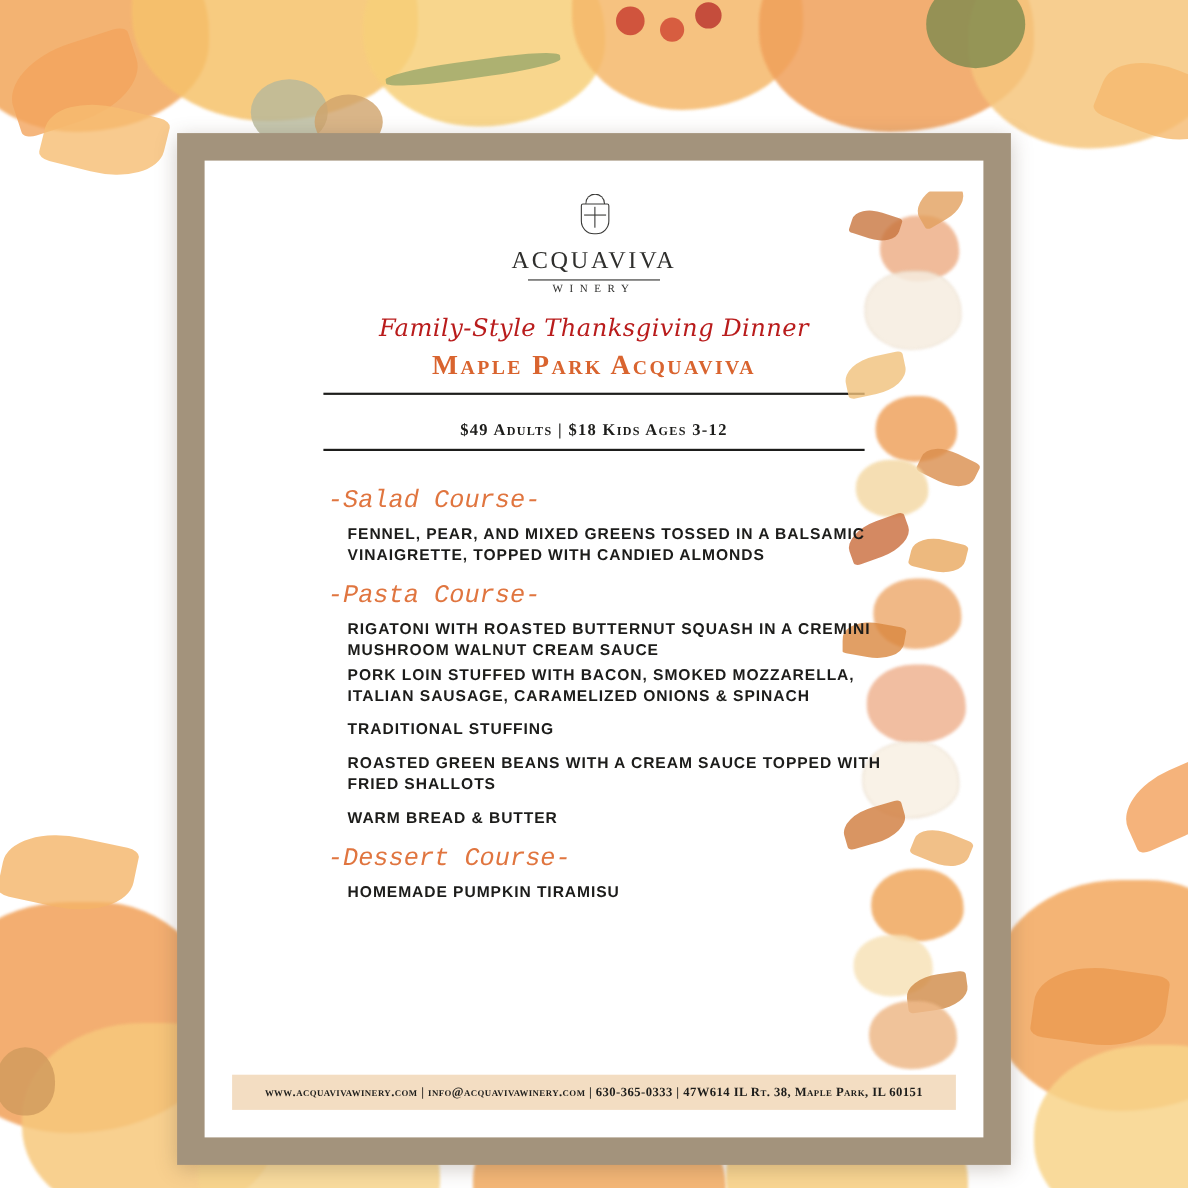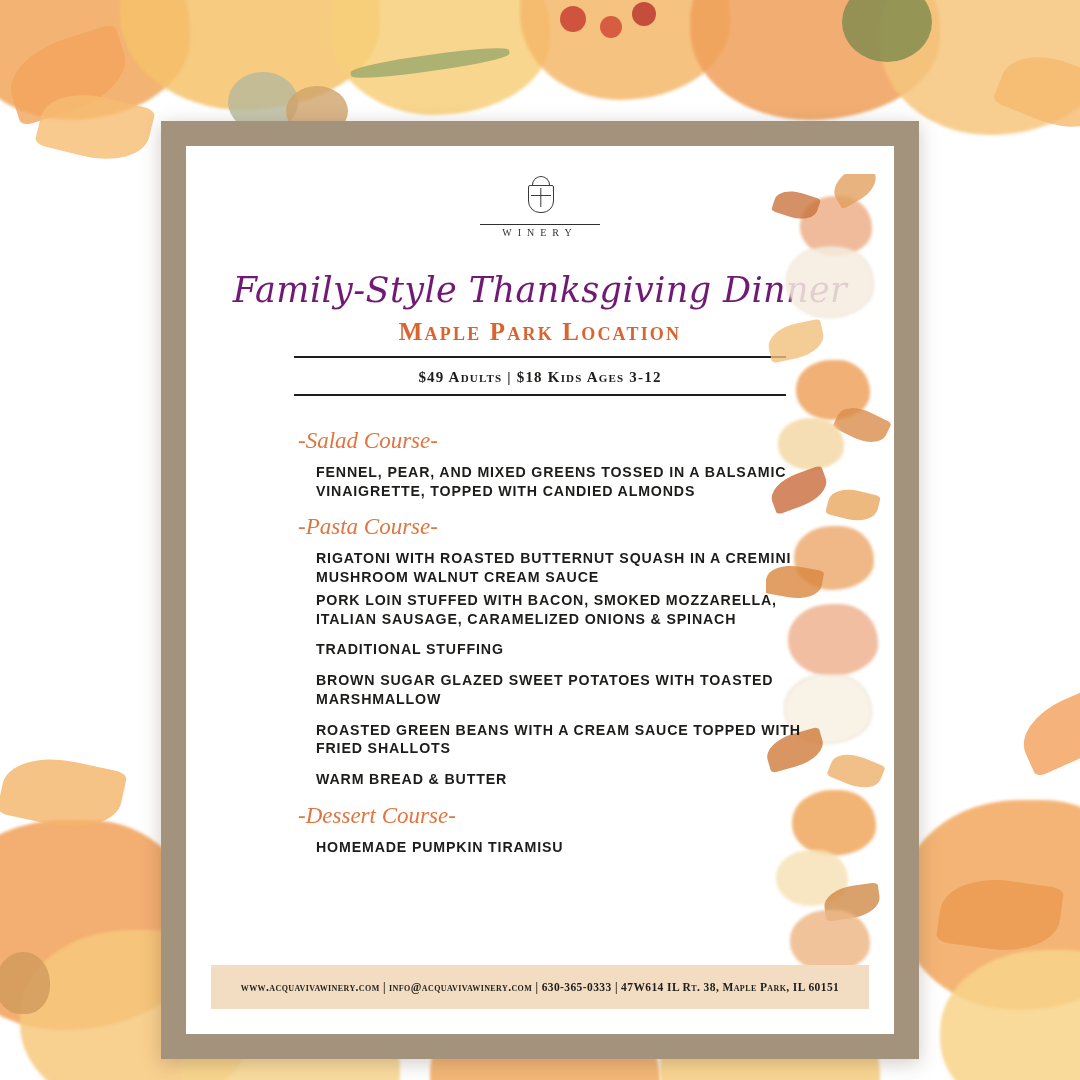--- a/index.html
+++ b/index.html
@@ -133,42 +133,42 @@
     width: 120px;
     height: 1px;
     background: #2f2f2d;
     margin: 4px auto 0;
   }
 
   
   .title-script {
     font-family: "DejaVu Serif", serif;
     font-style: italic;
-    font-size: 35px;
-    color: #701a75;
+    font-size: 22px;
+    color: #b91c1c;
     text-align: center;
-    margin-top: 32px;
+    margin-top: 18px;
     letter-spacing: .4px;
   }
   .title-location {
     font-family: "Liberation Serif", serif;
     font-weight: bold;
     font-size: 25px;
     letter-spacing: 2.2px;
     color: #d9642f;
     text-align: center;
     margin-top: 8px;
     font-variant: small-caps;
   }
   .price-band {
     width: 492px;
     margin: 10px auto 0;
     border-top: 2.5px solid #1d1d1b;
     border-bottom: 2.5px solid #1d1d1b;
-    padding: 10px 0 8px;
+    padding: 23px 0 8px;
     text-align: center;
   }
   .price-band .txt {
     font-family: "Liberation Serif", serif;
     font-weight: bold;
     font-size: 15px;
     letter-spacing: 1.2px;
     color: #1d1d1b;
     font-variant: small-caps;
   }
@@ -176,21 +176,21 @@
   
   .content {
     position: relative;
     padding: 18px 0 0 112px;
     width: 560px;
   }
   .course {
     margin-bottom: 2px;
   }
   .course-heading {
-    font-family: Liberation Serif, serif;
+    font-family: Liberation Mono, monospace;
     font-style: italic;
     font-size: 23px;
     color: #e0753f;
     margin: 14px 0 9px 0;
   }
   .item {
     font-family: "Liberation Sans", sans-serif;
     font-size: 14.2px;
     font-weight: bold;
     letter-spacing: .85px;
@@ -202,21 +202,21 @@
   }
   .course.salad .item,
   .course.pasta .item { margin-bottom: 4px; }
 
   
   .footer-band {
     position: absolute;
     left: 25px;
     right: 25px;
     bottom: 25px;
-    height: 44px;
+    height: 32px;
     background: #f3ddc2;
     display: flex;
     align-items: center;
     justify-content: center;
   }
   .footer-band .txt {
     font-family: "Liberation Serif", serif;
     font-weight: bold;
     font-size: 11.5px;
     letter-spacing: .4px;
@@ -286,47 +286,47 @@
       <div class="blob" style="left:10px;top:676px;width:72px;height:56px;background:#f7e2b8;"></div>
       <div class="leaf" style="left:58px;top:712px;width:56px;height:32px;background:#d08a46;transform:rotate(-8deg);"></div>
       <div class="blob" style="left:24px;top:736px;width:80px;height:62px;background:#eeb989;"></div>
     </div>
 
     <div class="logo-wrap">
       <div class="crest">
         <div class="plume"></div>
         <div class="shield"></div>
       </div>
+      <div class="brand">ACQUAVIVA</div>
       <div class="brand-rule"></div>
       <div class="brand-sub">WINERY</div>
     </div>
 
     <div class="title-script">Family-Style Thanksgiving Dinner</div>
-    <div class="title-location">Maple Park Location</div>
+    <div class="title-location">Maple Park Acquaviva</div>
 
     <div class="price-band">
       <span class="txt">$49 Adults | $18 Kids Ages 3-12</span>
     </div>
 
     <div class="content">
 
       <div class="course salad">
         <div class="course-heading">-Salad Course-</div>
         <div class="item">Fennel, pear, and mixed greens tossed in a balsamic vinaigrette, topped with candied almonds</div>
       </div>
 
       <div class="course pasta">
         <div class="course-heading">-Pasta Course-</div>
         <div class="item">Rigatoni with roasted butternut squash in a cremini mushroom walnut cream sauce</div>
       </div>
 
       <div class="course entree">
         <div class="item">Pork loin stuffed with bacon, smoked mozzarella, italian sausage, caramelized onions &amp; spinach</div>
         <div class="item">Traditional stuffing</div>
-        <div class="item">Brown sugar glazed sweet potatoes with toasted marshmallow</div>
         <div class="item">Roasted green beans with a cream sauce topped with fried shallots</div>
         <div class="item">Warm bread &amp; butter</div>
       </div>
 
       <div class="course dessert">
         <div class="course-heading">-Dessert Course-</div>
         <div class="item">Homemade pumpkin tiramisu</div>
       </div>
 
     </div>

